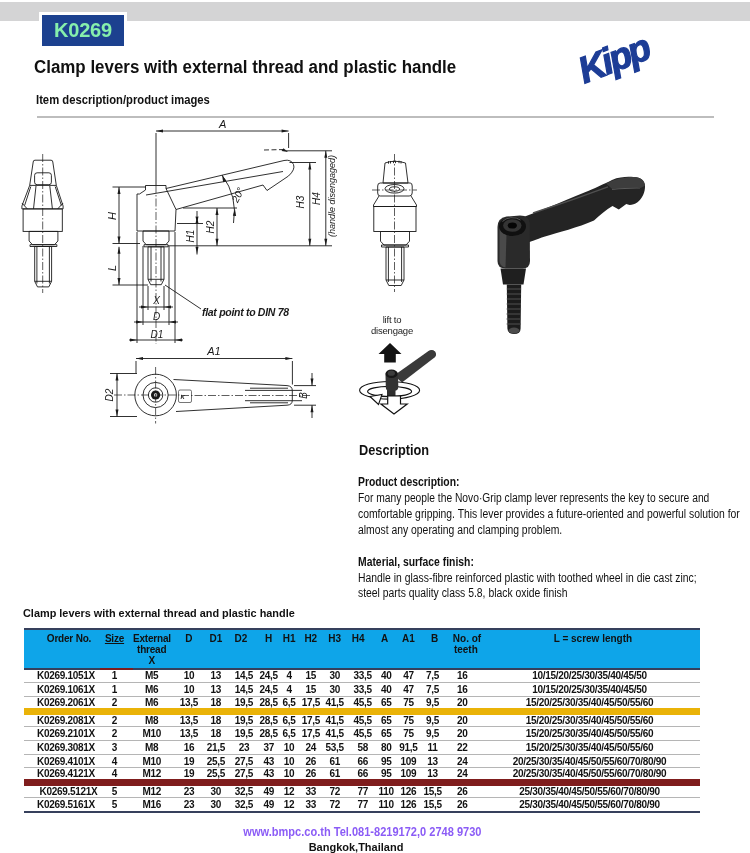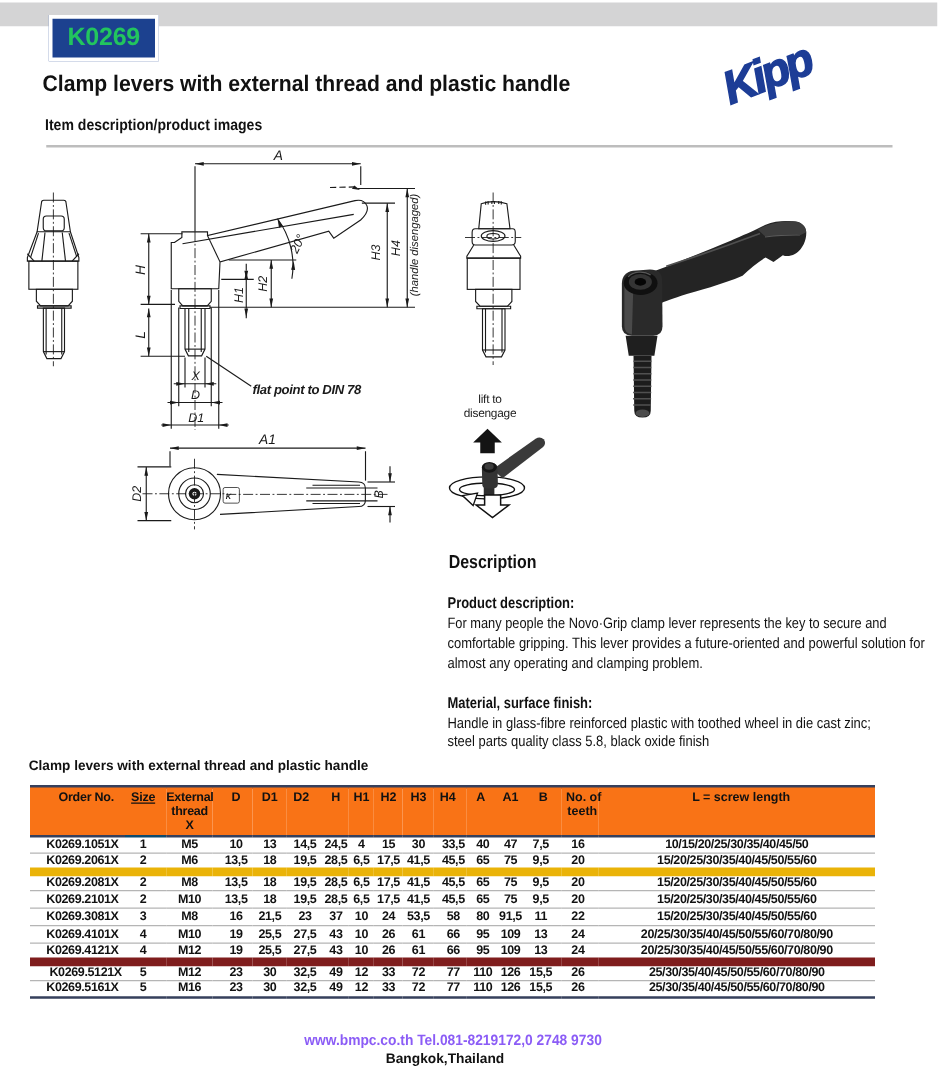--- a/index.html
+++ b/index.html
@@ -22,21 +22,21 @@
 tbody td:nth-child(12){padding-left:3px;}
 tbody td:nth-child(14){padding-right:4px;}
 tbody td:nth-child(15){padding-right:3px;}
 
 </style>
 </head>
 <body>
 
 <div class="abs" style="left:0;top:2px;width:750px;height:19px;background:#d4d4d5;"></div>
 
-<div class="abs" style="left:39px;top:12px;background:#1c418f;border:3px solid #fff;width:82px;height:31px;color:#22c55e;font-weight:bold;font-size:20px;text-align:center;line-height:31px;letter-spacing:-0.2px;">K0269</div>
+<div class="abs" style="left:39px;top:12px;background:#1c418f;border:3px solid #fff;width:82px;height:31px;color:#86efac;font-weight:bold;font-size:20px;text-align:center;line-height:31px;letter-spacing:-0.2px;">K0269</div>
 
 <div class="abs sx" style="left:34px;top:56.5px;font-size:18px;font-weight:bold;white-space:nowrap;transform:scaleX(0.94);letter-spacing:0;color:#111;">Clamp levers with external thread and plastic handle</div>
 
 <svg class="abs" style="left:573px;top:31px;" width="95" height="62" viewBox="0 0 95 62">
   <text x="11" y="52" transform="rotate(-21 13 52)" font-family="Liberation Sans,sans-serif" font-size="37" font-weight="bold" font-style="italic" fill="#1d3d96" stroke="#1d3d96" stroke-width="1.2" letter-spacing="-2.5">Kipp</text>
 </svg>
 
 <div class="abs sx" style="left:36px;top:92.5px;font-size:12.5px;font-weight:bold;white-space:nowrap;transform:scaleX(0.90);color:#111;">Item description/product images</div>
 <div class="abs" style="left:37px;top:115.5px;width:677px;height:2px;background:#bdbdbd;"></div>
 
@@ -314,23 +314,23 @@
       <col style="width:22.7px">
       <col style="width:25.2px">
       <col style="width:25.7px">
       <col style="width:23.4px">
       <col style="width:24px">
       <col style="width:28.4px">
       <col style="width:30.1px">
       <col style="width:221px">
 </colgroup>
 <thead>
-<tr style="background:#f97316;height:38.5px;">
+<tr style="background:#0ea5e9;height:38.5px;">
 <th style="border-bottom:2px solid #36405c;font-size:10px;vertical-align:top;padding-top:3px;letter-spacing:-0.2px;">Order No.</th>
-<th style="border-bottom:2px solid #0c4a6e;font-size:10px;vertical-align:top;padding-top:3px;letter-spacing:-0.2px;text-decoration:underline;">Size</th>
+<th style="border-bottom:2px solid #7f1d1d;font-size:10px;vertical-align:top;padding-top:3px;letter-spacing:-0.2px;text-decoration:underline;">Size</th>
 <th style="border-bottom:2px solid #36405c;font-size:10px;vertical-align:top;padding-top:3px;letter-spacing:-0.2px;">External<br>thread<br>X</th>
 <th style="border-bottom:2px solid #36405c;font-size:10px;vertical-align:top;padding-top:3px;">D</th>
 <th style="border-bottom:2px solid #36405c;font-size:10px;vertical-align:top;padding-top:3px;">D1</th>
 <th style="border-bottom:2px solid #36405c;font-size:10px;vertical-align:top;padding-top:3px;">D2</th>
 <th style="border-bottom:2px solid #36405c;font-size:10px;vertical-align:top;padding-top:3px;">H</th>
 <th style="border-bottom:2px solid #36405c;font-size:10px;vertical-align:top;padding-top:3px;">H1</th>
 <th style="border-bottom:2px solid #36405c;font-size:10px;vertical-align:top;padding-top:3px;">H2</th>
 <th style="border-bottom:2px solid #36405c;font-size:10px;vertical-align:top;padding-top:3px;">H3</th>
 <th style="border-bottom:2px solid #36405c;font-size:10px;vertical-align:top;padding-top:3px;">H4</th>
 <th style="border-bottom:2px solid #36405c;font-size:10px;vertical-align:top;padding-top:3px;">A</th>
@@ -352,20 +352,38 @@
         <td>4</td>
         <td>15</td>
         <td>30</td>
         <td>33,5</td>
         <td>40</td>
         <td>47</td>
         <td>7,5</td>
         <td>16</td>
         <td>10/15/20/25/30/35/40/45/50</td>
       </tr>
+<tr style="height:13.9px;border-bottom:1px solid #b5b5b5;">
+        <td style="text-align:left;padding-left:13px;">K0269.1061X</td>
+        <td>1</td>
+        <td>M6</td>
+        <td>10</td>
+        <td>13</td>
+        <td>14,5</td>
+        <td>24,5</td>
+        <td>4</td>
+        <td>15</td>
+        <td>30</td>
+        <td>33,5</td>
+        <td>40</td>
+        <td>47</td>
+        <td>7,5</td>
+        <td>16</td>
+        <td>10/15/20/25/30/35/40/45/50</td>
+      </tr>
 <tr style="height:13.9px;border-bottom:7px solid #eab308;margin-top:28px;">
         <td style="text-align:left;padding-left:13px;">K0269.2061X</td>
         <td>2</td>
         <td>M6</td>
         <td>13,5</td>
         <td>18</td>
         <td>19,5</td>
         <td>28,5</td>
         <td>6,5</td>
         <td>17,5</td>

